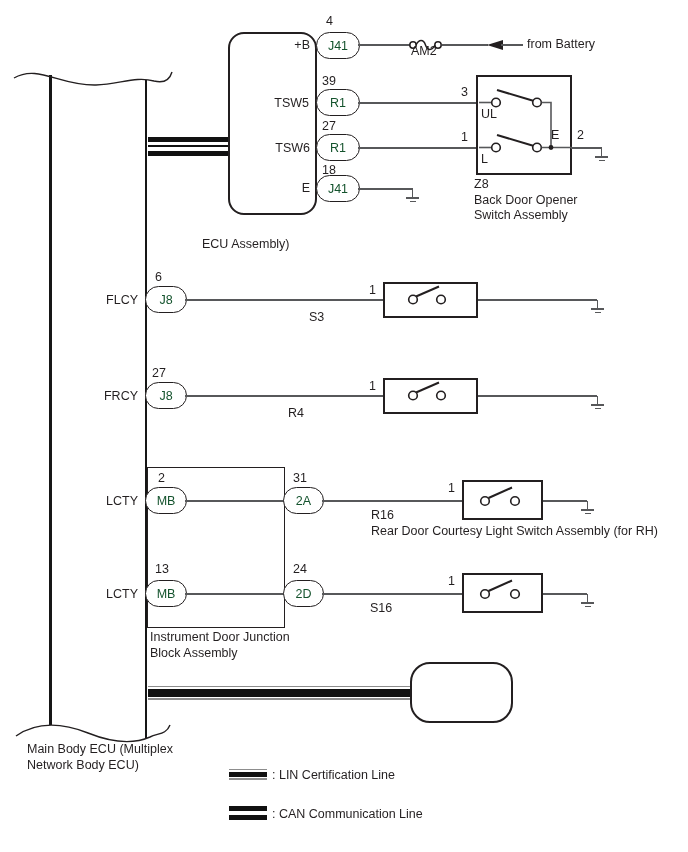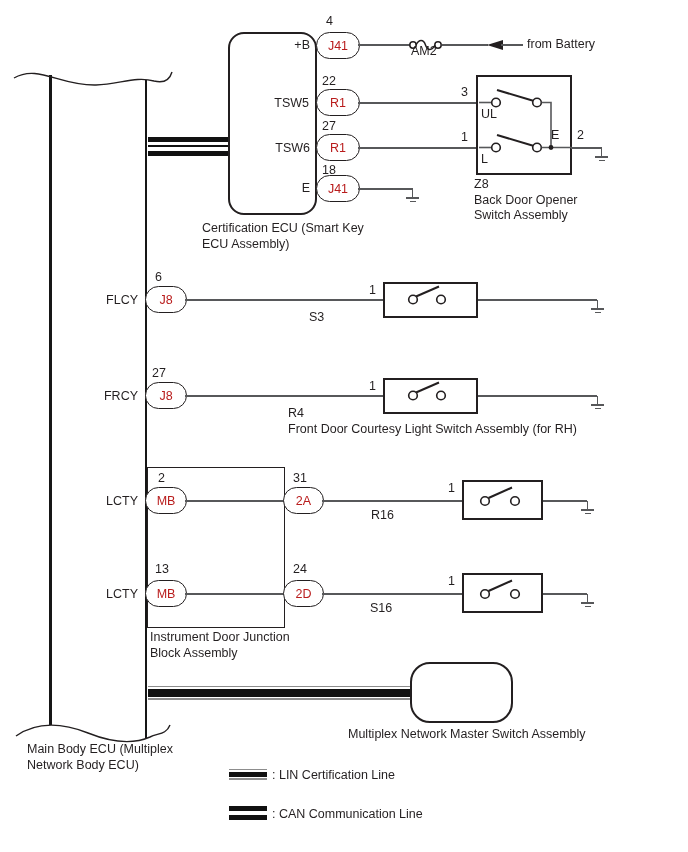--- a/index.html
+++ b/index.html
@@ -2,21 +2,21 @@
 <html><head>
 <meta charset="utf-8">
 <style>
   html,body{margin:0;padding:0;background:#fff}
   #canvas{position:relative;width:688px;height:852px;background:#fff;
           font-family:"Liberation Sans", sans-serif;color:#231f20;overflow:hidden}
   .lbl{position:absolute;font-size:12.5px;line-height:15.5px;color:#231f20;white-space:nowrap}
   .pin{position:absolute;font-size:12.5px;color:#231f20;white-space:nowrap}
   .r{text-align:right}
   .oval{position:absolute;height:27px;border:1.8px solid #231f20;border-radius:15px;background:#fff;
-        display:flex;align-items:center;justify-content:center;font-size:12.5px;color:#b91c1c;box-sizing:border-box}
+        display:flex;align-items:center;justify-content:center;font-size:12.5px;color:#14532d;box-sizing:border-box}
   .wire{position:absolute;background:#57585a;height:1.6px}
   .box{position:absolute;border:2px solid #231f20;background:#fff;box-sizing:border-box}
   .thin{border-width:1.6px}
   .vline{position:absolute;width:2.8px;background:#161616}
   .svgabs{position:absolute}
   .gnd{position:absolute;width:15px;height:15px}
   .gnd i{position:absolute;background:#57585a;display:block}
   .g-v{left:6.7px;top:0;width:1.7px;height:8px}
   .g-1{left:1px;top:8px;width:13px;height:1.9px}
   .g-2{left:4.5px;top:11.6px;width:6px;height:1.9px}
@@ -43,42 +43,41 @@
   </svg>
   <svg class="svgabs" style="left:8px;top:714px" width="175" height="42" viewBox="0 0 175 42">
     <path d="M8 22 C 28 8, 52 8, 80 19 C 105 29, 126 30, 142 23 C 150 19, 158 21, 162 11" stroke="#231f20" stroke-width="1.4" fill="none"></path>
   </svg>
   <div class="lbl" style="left:27px;top:742px">Main Body ECU (Multiplex</div>
   <div class="lbl" style="left:27px;top:758px">Network Body ECU)</div>
 
   <div class="comm-can"></div>
 
   <div class="box" style="left:228px;top:32px;width:89px;height:183px;border-radius:16px"></div>
-  <div class="lbl" style="left:202px;top:221px">Certification ECU (Smart Key</div>
   <div class="lbl" style="left:202px;top:237px">ECU Assembly)</div>
 
   <div class="pin r" style="left:268px;top:38px;width:42px">+B</div>
   <div class="pin" style="left:326px;top:14px">4</div>
   <div class="oval" style="left:316px;top:32px;width:44px">
     <span>J41</span>
   </div>
   <div class="wire" style="left:358px;top:44px;width:52px"></div>
   <svg class="svgabs" style="left:408px;top:36px" width="35" height="17" viewBox="0 0 35 17">
     <circle cx="5" cy="9" r="3.2" fill="#fff" stroke="#231f20" stroke-width="1.5"></circle>
     <circle cx="30" cy="9" r="3.2" fill="#fff" stroke="#231f20" stroke-width="1.5"></circle>
     <path d="M8 9 C 11 3, 15.5 3, 17.5 9 C 19.5 15, 24 15, 27 9" fill="none" stroke="#231f20" stroke-width="1.5"></path>
   </svg>
   <div class="lbl" style="left:411px;top:44px">AM2</div>
   <div class="wire" style="left:442px;top:44px;width:46px"></div>
   <div class="arrow-l" style="left:487px;top:40px"></div>
   <div class="wire" style="left:501px;top:44px;width:22px"></div>
   <div class="lbl" style="left:527px;top:37px">from Battery</div>
 
   <div class="pin r" style="left:267px;top:96px;width:42px">TSW5</div>
-  <div class="pin" style="left:322px;top:74px">22</div>
+  <div class="pin" style="left:322px;top:74px">39</div>
   <div class="oval" style="left:316px;top:89px;width:44px">
     <span>R1</span>
   </div>
   <div class="wire" style="left:358px;top:102px;width:138px"></div>
 
   <div class="pin r" style="left:268px;top:141px;width:42px">TSW6</div>
   <div class="pin" style="left:322px;top:119px">27</div>
   <div class="oval" style="left:316px;top:134px;width:44px">
     <span>R1</span>
   </div>
@@ -159,21 +158,20 @@
     <line x1="33" y1="14.5" x2="56" y2="4.5" stroke="#231f20" stroke-width="2"></line>
     <circle cx="30" cy="17.5" r="4.3" fill="#fff" stroke="#231f20" stroke-width="1.6"></circle>
     <circle cx="58" cy="17.5" r="4.3" fill="#fff" stroke="#231f20" stroke-width="1.6"></circle>
   </svg>
   <div class="gnd" style="left:590px;top:396px">
       <i class="g-v"></i>
       <i class="g-1"></i>
       <i class="g-2"></i>
     </div>
   <div class="lbl" style="left:288px;top:406px">R4</div>
-  <div class="lbl" style="left:288px;top:422px">Front Door Courtesy Light Switch Assembly (for RH)</div>
 
   <div class="box thin" style="left:147px;top:467px;width:138px;height:161px"></div>
   <div class="lbl" style="left:150px;top:630px">Instrument Door Junction</div>
   <div class="lbl" style="left:150px;top:646px">Block Assembly</div>
 
   <div class="pin r" style="left:96px;top:494px;width:42px">LCTY</div>
   <div class="pin" style="left:158px;top:471px">2</div>
   <div class="oval" style="left:145px;top:487px;width:42px">
     <span>MB</span>
   </div>
@@ -190,20 +188,21 @@
     <line x1="26.5" y1="18" x2="50" y2="7.5" stroke="#231f20" stroke-width="2"></line>
     <circle cx="23" cy="21" r="4.3" fill="#fff" stroke="#231f20" stroke-width="1.6"></circle>
     <circle cx="53" cy="21" r="4.3" fill="#fff" stroke="#231f20" stroke-width="1.6"></circle>
   </svg>
   <div class="gnd" style="left:580px;top:501px">
       <i class="g-v"></i>
       <i class="g-1"></i>
       <i class="g-2"></i>
     </div>
   <div class="lbl" style="left:371px;top:508px">R16</div>
+  <div class="lbl" style="left:371px;top:524px">Rear Door Courtesy Light Switch Assembly (for RH)</div>
 
   <div class="pin r" style="left:96px;top:587px;width:42px">LCTY</div>
   <div class="pin" style="left:155px;top:562px">13</div>
   <div class="oval" style="left:145px;top:580px;width:42px">
     <span>MB</span>
   </div>
   <div class="wire" style="left:185px;top:593px;width:100px"></div>
   <div class="pin" style="left:293px;top:562px">24</div>
   <div class="oval" style="left:283px;top:580px;width:41px">
     <span>2D</span>
@@ -219,20 +218,19 @@
   </svg>
   <div class="gnd" style="left:580px;top:594px">
       <i class="g-v"></i>
       <i class="g-1"></i>
       <i class="g-2"></i>
     </div>
   <div class="lbl" style="left:370px;top:601px">S16</div>
 
   <div class="comm-lin"></div>
   <div class="box" style="left:410px;top:662px;width:103px;height:61px;border-radius:20px"></div>
-  <div class="lbl" style="left:348px;top:727px">Multiplex Network Master Switch Assembly</div>
 
   <div class="sw-lin"></div>
   <div class="lbl" style="left:272px;top:768px">: LIN Certification Line</div>
   <div class="sw-can"></div>
   <div class="lbl" style="left:272px;top:807px">: CAN Communication Line</div>
 
 </div>
 
 </body></html>

